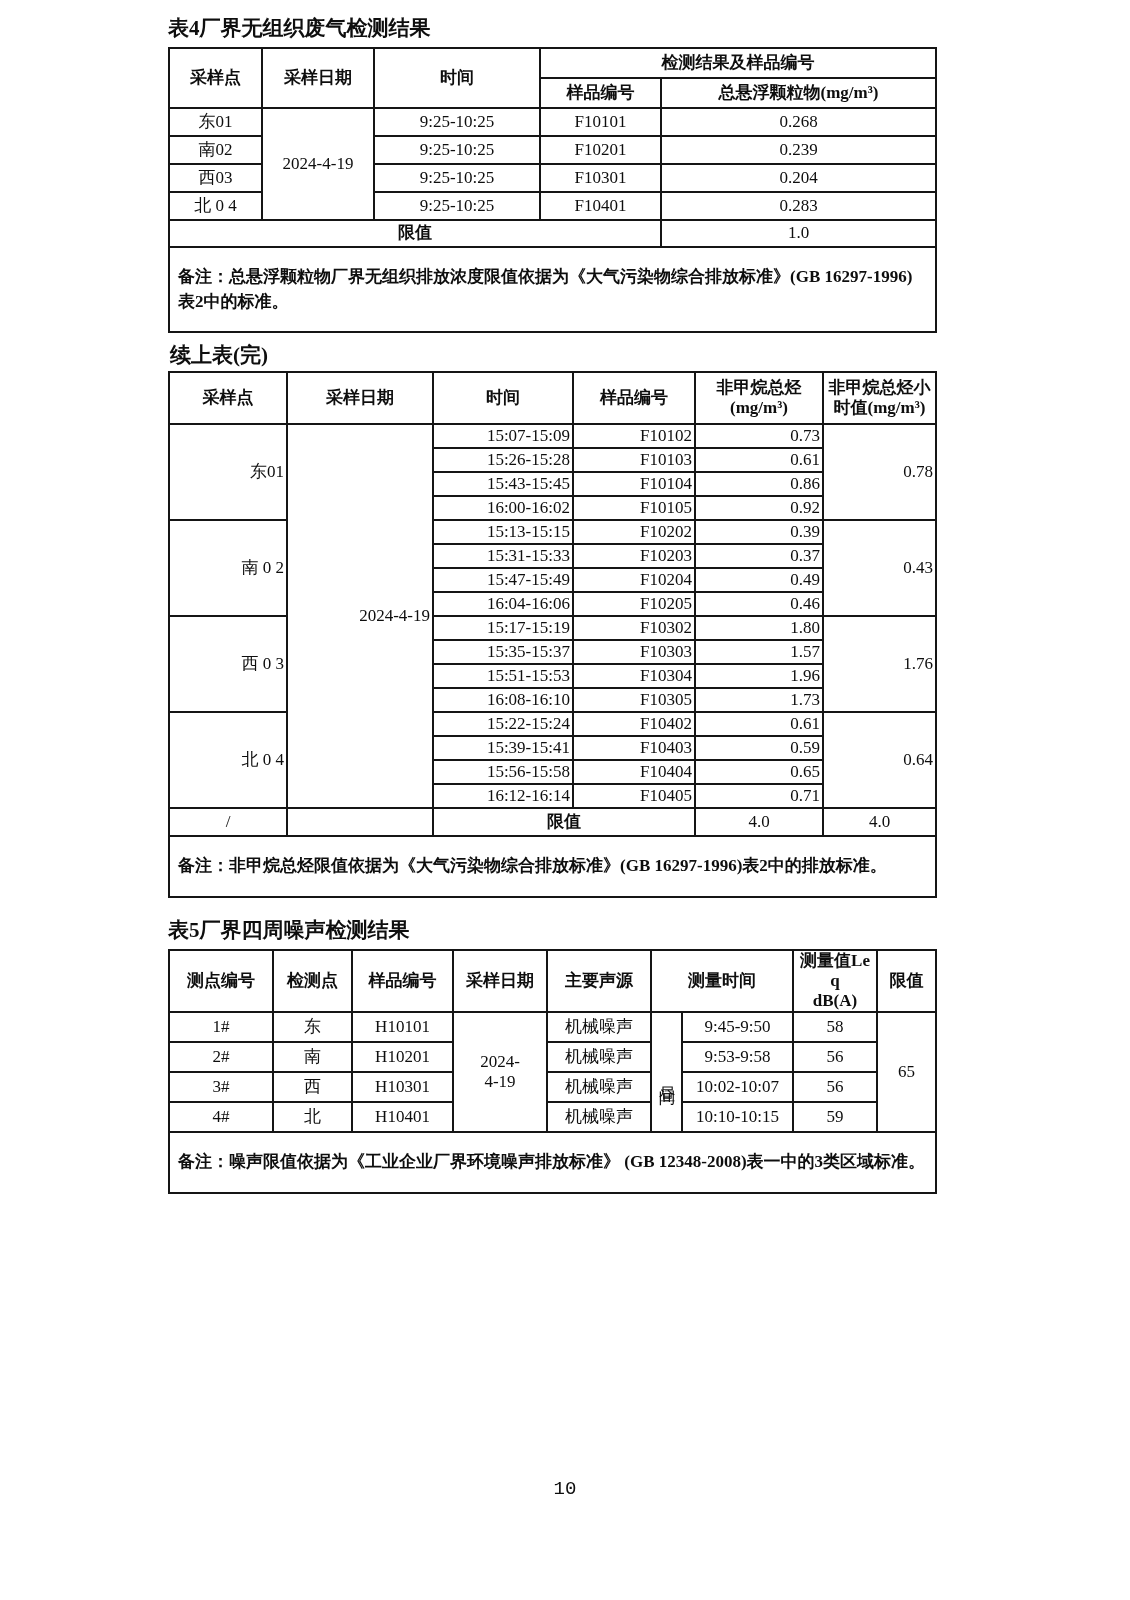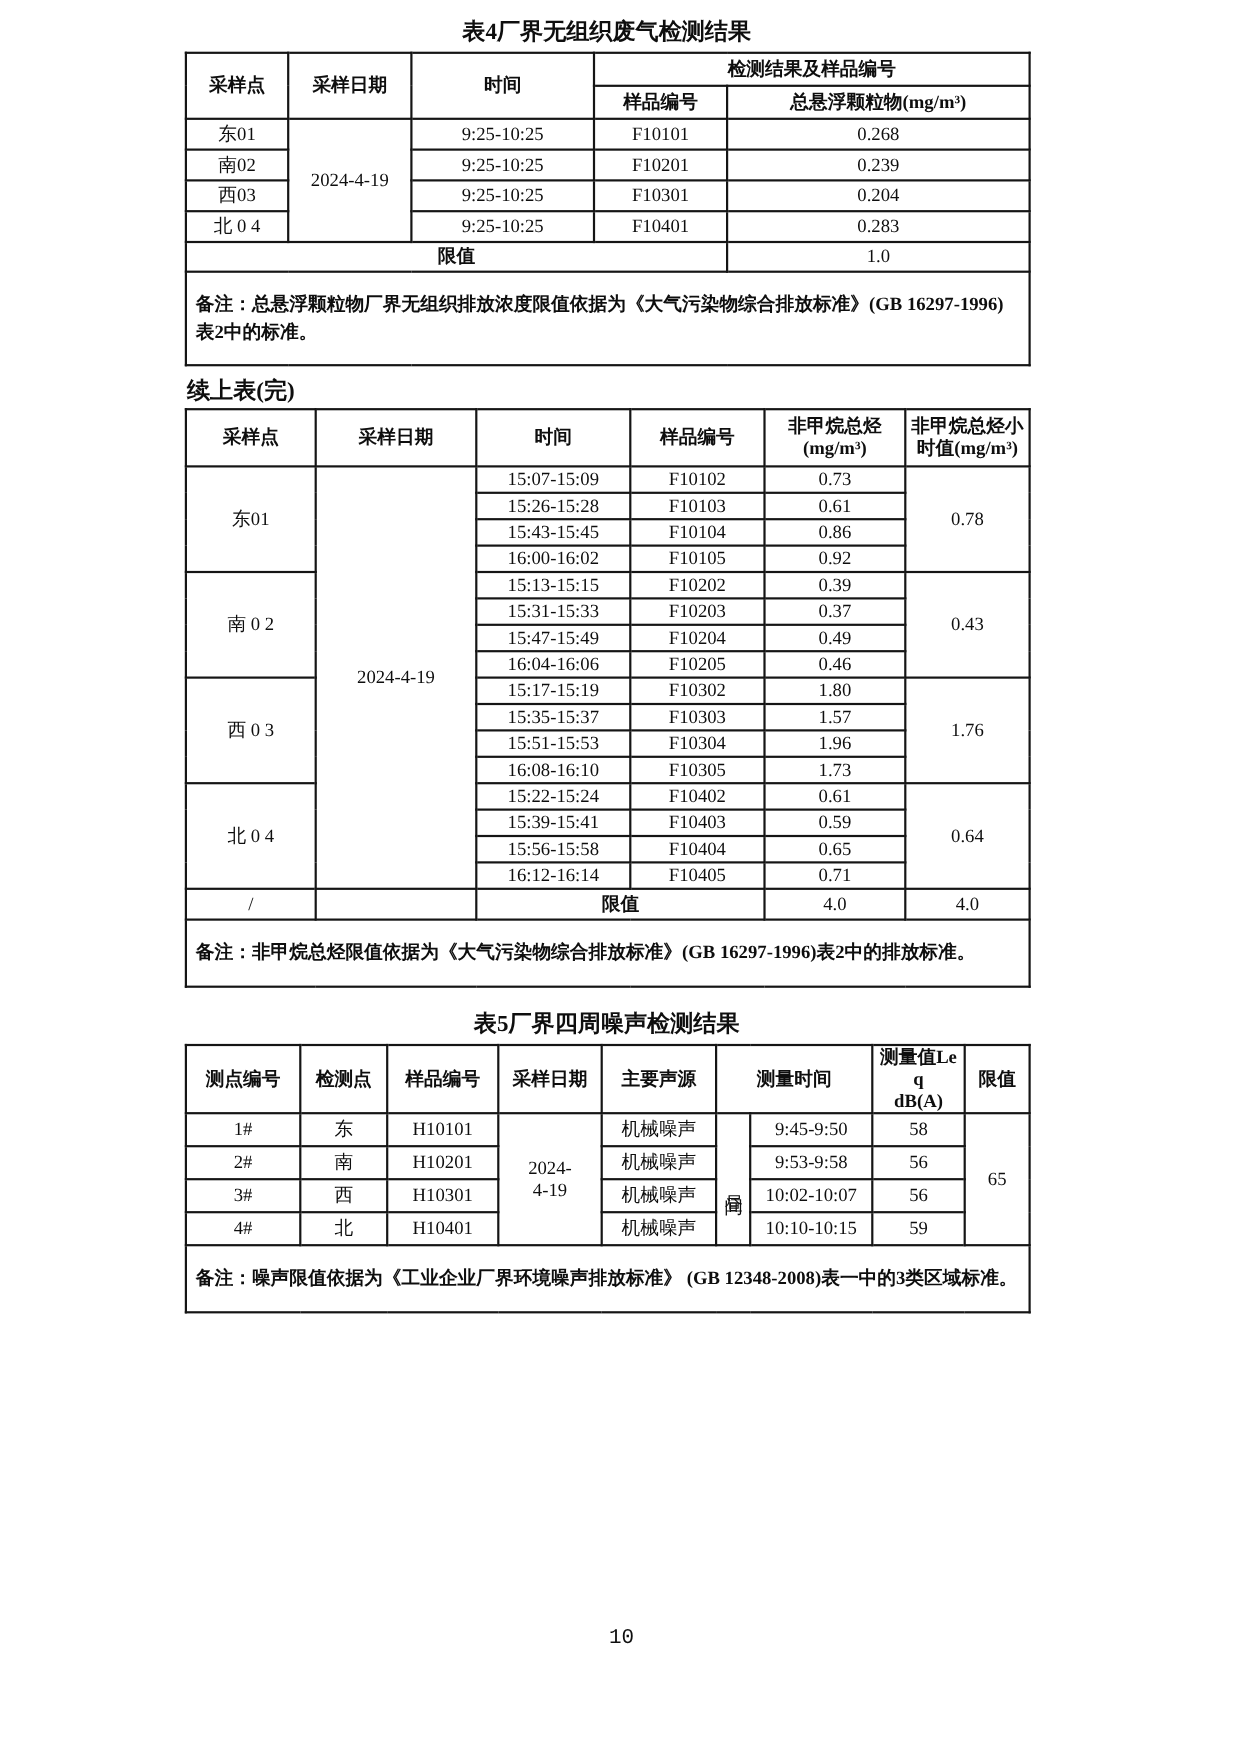--- a/index.html
+++ b/index.html
@@ -7,33 +7,33 @@
     width:1130px; height:1600px; background:#ffffff; position:relative;
     font-family:"Liberation Serif","DejaVu Serif",serif; color:#0e0e0e;
     overflow:hidden;
   }
   .content { position:absolute; left:168px; top:0; width:767px; }
   .doc-header { display:flex; justify-content:space-between; align-items:baseline;
     margin-top:84px; font-size:18px; font-weight:600; }
   .doc-header .right { margin-right:8px; }
   .doc-title { text-align:center; font-size:31px; font-weight:bold; letter-spacing:9px;
     margin-top:8px; }
-  .tbl-title { text-align:center; font-size:21px; font-weight:bold; margin-top:14px; }
+  .tbl-title { font-size:21px; font-weight:bold; margin-top:14px; }
   .cont-label { font-size:21px; font-weight:bold; margin:8px 0 0 2px; }
 
   table { border-collapse:collapse; width:767px; table-layout:fixed; margin-top:5px; }
   td,th { border:2px solid #151515; text-align:center; vertical-align:middle;
     font-size:17px; padding:0 2px; line-height:1.18; overflow:hidden;
     word-break:break-all; }
   th { font-weight:bold; }
   .h28 td,.h28 th { height:28px; }
   .h27 td { height:26px; }
   .h25 td { height:25px; }
   .h50 th { height:50px; }
-  .h23 td { height:22px; }
+  .h23 td { height:22px;text-align:right; }
   .h26 td { height:26px; }
   .h52 th { height:52px; }
   .hrow5 td { height:28px; }
   .note td { text-align:left; font-weight:bold; padding:17px 8px; line-height:1.45;
     height:auto; }
   .vertical { writing-mode:vertical-rl; text-orientation:upright; letter-spacing:2px;
     margin:0 auto; }
   .twoline span { display:block; }
   .footer-page { position:absolute; top:1478px; left:0; width:1130px;
     text-align:center; font-size:19px; font-family:Liberation Mono, monospace; }

